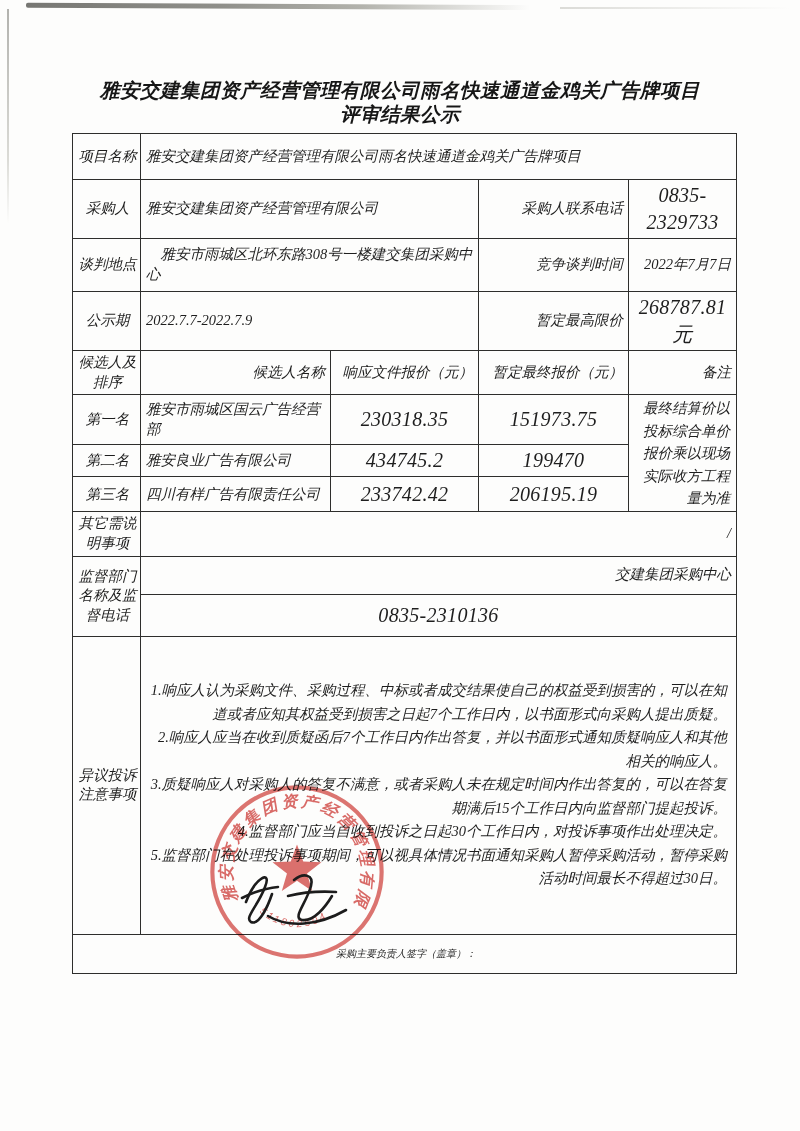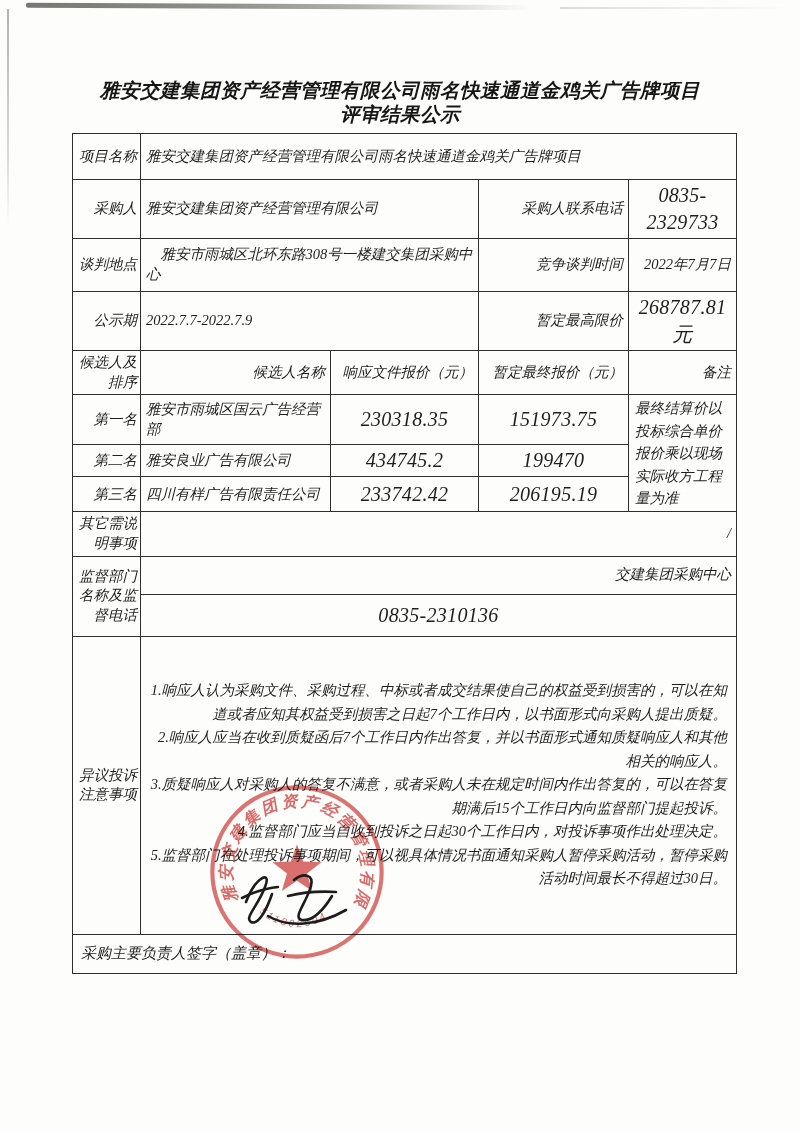--- a/index.html
+++ b/index.html
@@ -41,28 +41,28 @@
     border-collapse:collapse;table-layout:fixed;
     font-size:14.5px;color:#1e1e1e;
   }
   .doc-table td{
     border:1px solid #2e2e2c;
     padding:2px 5px;
     vertical-align:middle;
     overflow:hidden;
     line-height:1.35;
   }
-  td.lbl{text-align:right;padding:2px 3px 2px 5px;}
+  td.lbl{text-align:center;padding:2px 3px 2px 5px;}
   td.left{text-align:left;}
   td.center{text-align:right;}
   td.num{text-align:center;font-size:20px;letter-spacing:.3px;}
-  td.remark{text-align:left;line-height:1.55;padding:2px 6px;}
+  td.remark{text-align:right;line-height:1.55;padding:2px 6px;}
   td.objection-cell{padding:4px 9px;}
   .objection-item{line-height:1.62;text-align:right;}
-  td.sign-cell{text-align:left;padding-left:8px;font-size:15px;}
+  td.sign-cell{text-align:center;padding-left:8px;font-size:10px;}
   .indent1{text-indent:1em;display:block;}
 
   .seal{
     position:absolute;top:780px;left:205px;width:184px;height:184px;
     mix-blend-mode:multiply;pointer-events:none;
   }
   .signature{
     position:absolute;top:866px;left:232px;width:130px;height:78px;
     pointer-events:none;
   }

